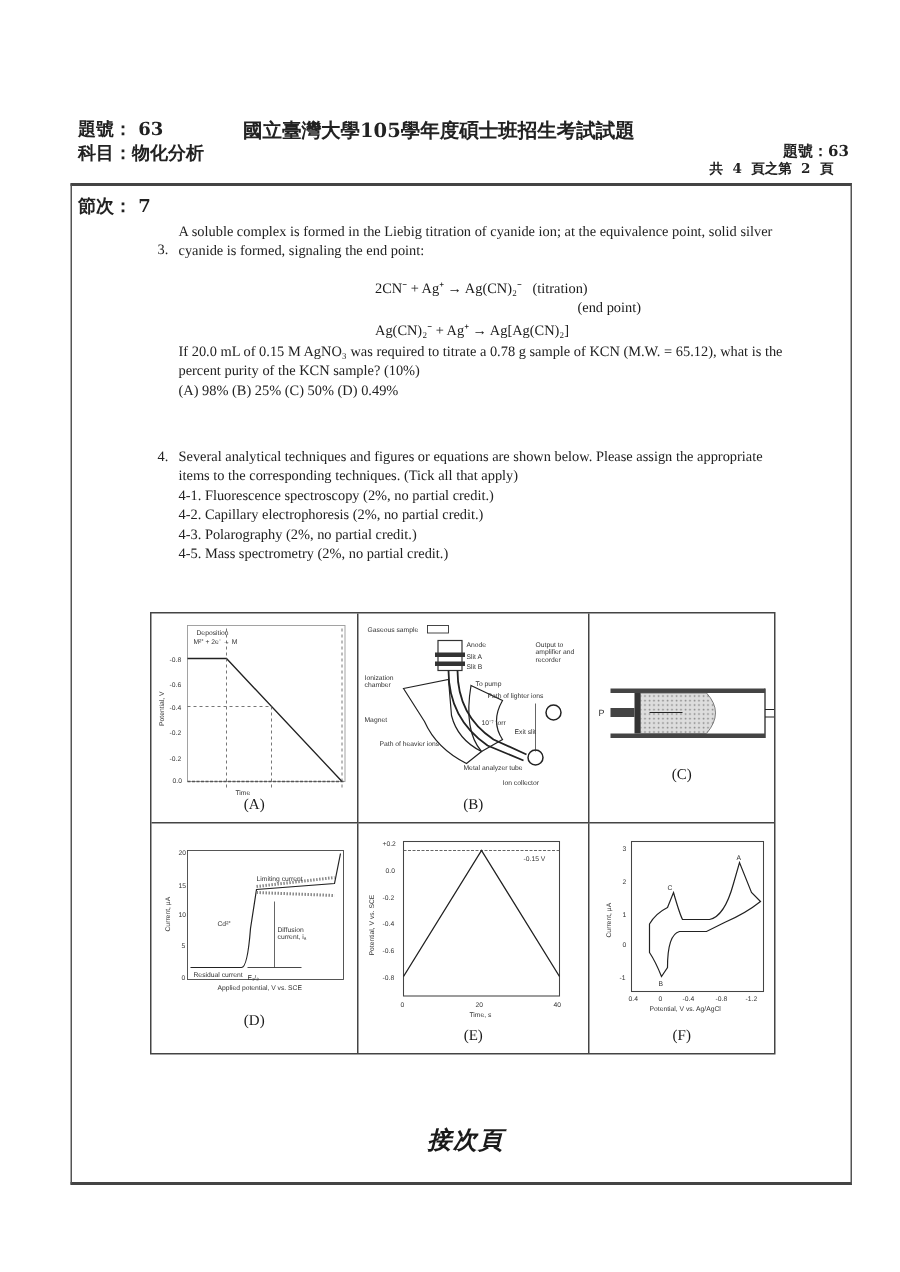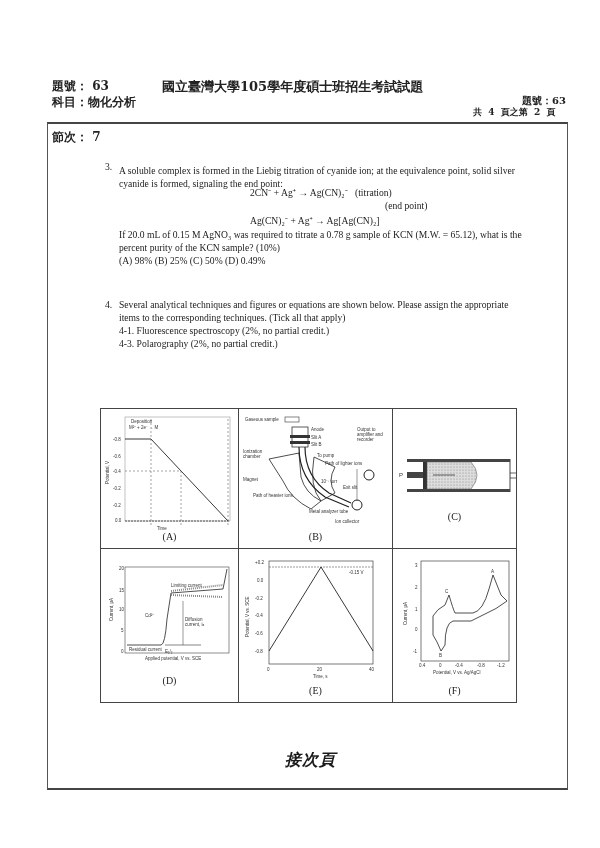--- a/index.html
+++ b/index.html
@@ -22,40 +22,42 @@
 <div class="hdr hdr-cn" style="left:52px;top:78px;text-align:center;"><span>題號：</span> <span>63</span></div>
 <div class="hdr hdr-cn" style="left:162px;top:78px;font-size:13px;">國立臺灣大學105學年度碩士班招生考試試題</div>
 <div class="hdr hdr-cn" style="left:52px;top:94px;"><span>科目：</span><span>物化分析</span></div>
 <div class="hdr hdr-cn" style="left:52px;top:109px;margin-top:20px;"><span>節次：</span> <span>7</span></div>
 <div class="hdr hdr-cn" style="left:522px;top:94px;font-size:10px;">題號：63</div>
 <div class="hdr hdr-cn" style="left:473px;top:106px;font-size:9px;white-space:pre;">共  4  頁之第  2  頁</div>
 
 <div class="page-box"></div>
 
 <div class="q" style="left:105px;top:160px;">3.</div>
-<div class="q" style="left:119px;top:164px;width:400px;">
+<div class="q" style="left:119px;top:148px;width:400px;">
   <p>A soluble complex is formed in the Liebig titration of cyanide ion; at the equivalence point, solid silver</p>
   <p>cyanide is formed, signaling the end point:</p>
 </div>
 <div class="eq" style="left:250px;top:186px;"><span>2CN⁻ + Ag⁺ → Ag(CN)₂⁻</span></div>
 <div class="eq" style="left:355px;top:186px;">(titration)</div>
 <div class="eq" style="left:250px;top:214px;">Ag(CN)₂⁻ + Ag⁺ → Ag[Ag(CN)₂]</div>
 <div class="eq" style="left:385px;top:199px;">(end point)</div>
 <div class="q" style="left:119px;top:228px;width:420px;">
   <p>If 20.0 mL of 0.15 M AgNO₃ was required to titrate a 0.78 g sample of KCN (M.W. = 65.12), what is the</p>
   <p>percent purity of the KCN sample? (10%)</p>
   <p>(A) 98% (B) 25% (C) 50% (D) 0.49%</p>
 </div>
 
 <div class="q" style="left:105px;top:298px;">4.</div>
 <div class="q" style="left:119px;top:298px;width:420px;">
   <p>Several analytical techniques and figures or equations are shown below. Please assign the appropriate</p>
   <p>items to the corresponding techniques. (Tick all that apply)</p>
   <p>4-1. Fluorescence spectroscopy (2%, no partial credit.)</p>
+  <p>4-2. Capillary electrophoresis (2%, no partial credit.)</p>
   <p>4-3. Polarography (2%, no partial credit.)</p>
+  <p>4-5. Mass spectrometry (2%, no partial credit.)</p>
 </div>
 
 <div class="grid">
 
   <div class="cell" style="left:0;top:0;width:138px;height:140px;">
     <svg width="138" height="125" style="position:absolute;left:0;top:0;">
       <rect x="24" y="8" width="105" height="104" fill="none" stroke="#999" stroke-width="0.6"></rect>
       <line x1="24" y1="112" x2="129" y2="112" stroke="#555" stroke-dasharray="2,1"></line>
       <polyline points="24,30 50,30 127,112" fill="none" stroke="#222" stroke-width="0.9"></polyline>
       <line x1="50" y1="10" x2="50" y2="118" stroke="#666" stroke-dasharray="2,2" stroke-width="0.6"></line>

